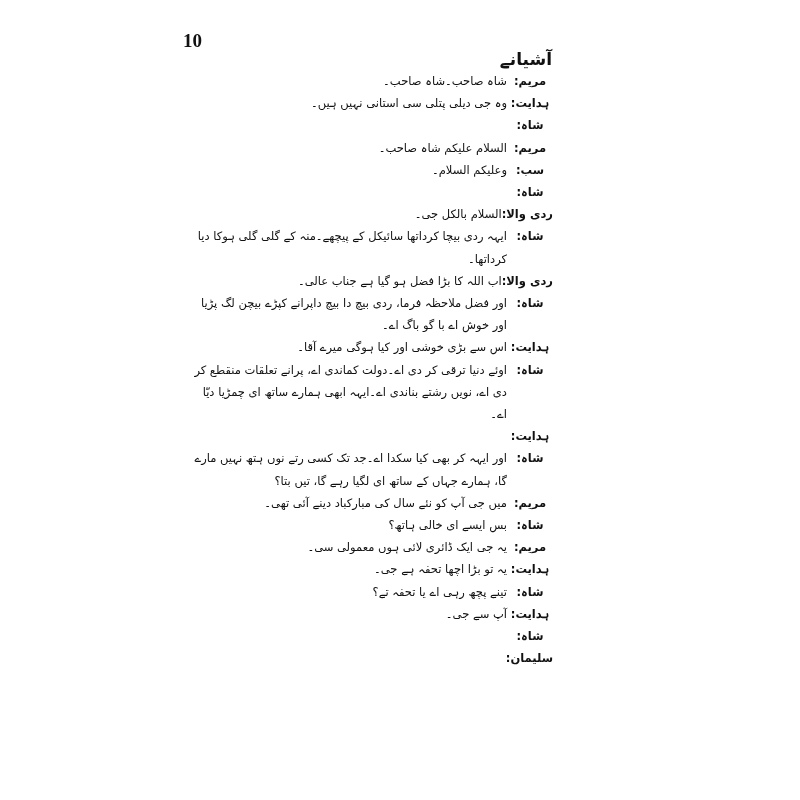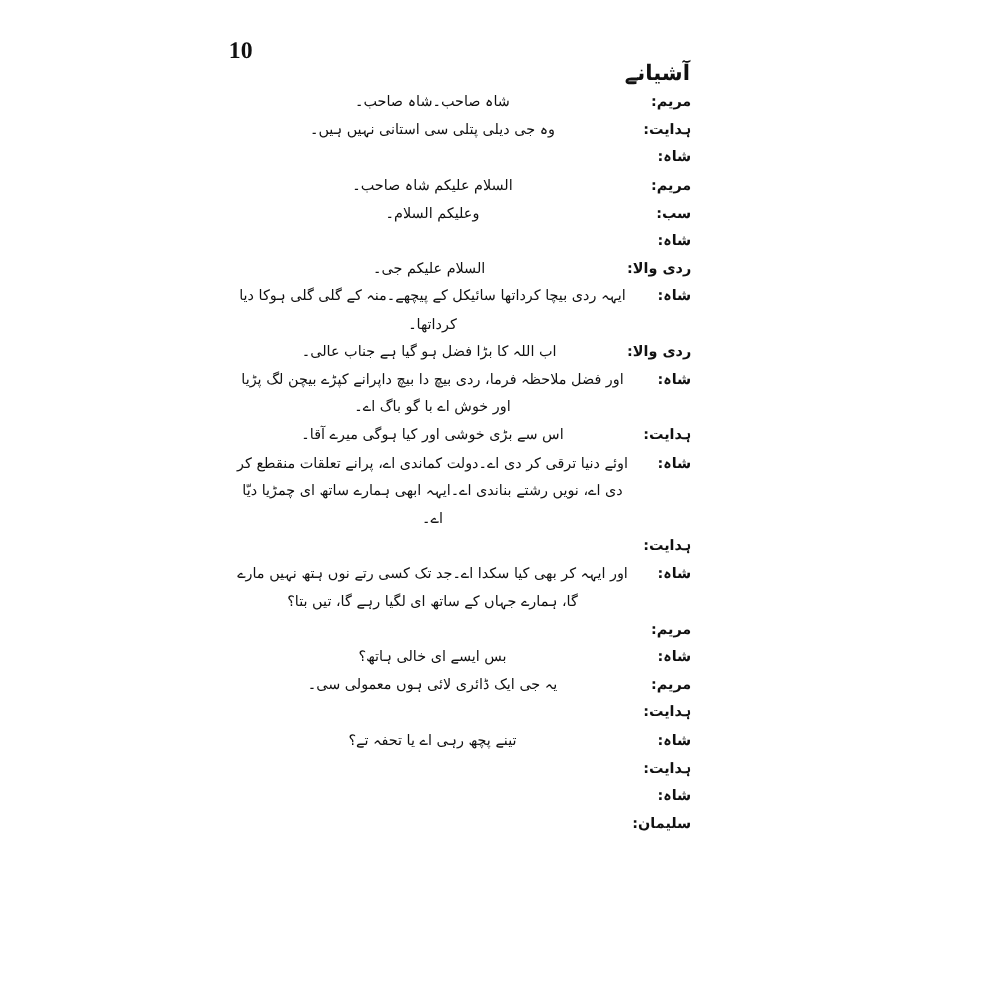--- a/index.html
+++ b/index.html
@@ -20,23 +20,23 @@
     }
     .script {
       position: absolute; left: 185px; top: 70px; width: 368px;
       direction: rtl;
     }
     .line {
       display: flex; flex-direction: row; align-items: flex-start;
       font-size: 11.5px; line-height: 22.2px;
     }
     .speaker {
-      flex: 0 0 46px; text-align: right; white-space: nowrap; font-weight: bold;
+      flex: 0 0 46px; text-align: center; white-space: nowrap; font-weight: bold;
     }
-    .speech { flex: 1 1 auto; text-align: center; }
+    .speech { flex: 1 1 auto; text-align: right; }
   </style>
 </head>
 <body>
 
 <div class="page">
   <div class="page-number">10</div>
   <div class="running-head">آشیانے</div>
 
   <div class="script">
     <div class="line">
@@ -56,21 +56,21 @@
       </div>
     <div class="line">
         <span class="speaker">سب:</span>
         <span class="speech">وعلیکم السلام۔</span>
       </div>
     <div class="line">
         <span class="speaker">شاہ:</span>
       </div>
     <div class="line">
         <span class="speaker">ردی والا:</span>
-        <span class="speech">السلام علیکم جی۔</span>
+        <span class="speech">السلام بالکل جی۔</span>
       </div>
     <div class="line">
         <span class="speaker">شاہ:</span>
         <span class="speech">ایہہ ردی بیچا کرداتھا سائیکل کے پیچھے۔منہ کے گلی گلی ہوکا دیا کرداتھا۔</span>
       </div>
     <div class="line">
         <span class="speaker">ردی والا:</span>
         <span class="speech">اب اللہ کا بڑا فضل ہو گیا ہے جناب عالی۔</span>
       </div>
     <div class="line">
@@ -87,38 +87,41 @@
       </div>
     <div class="line">
         <span class="speaker">ہدایت:</span>
       </div>
     <div class="line">
         <span class="speaker">شاہ:</span>
         <span class="speech">اور ایہہ کر بھی کیا سکدا اے۔جد تک کسی رتے نوں ہتھ نہیں مارے گا، ہمارے جہاں کے ساتھ ای لگیا رہے گا، تیں بتا؟</span>
       </div>
     <div class="line">
         <span class="speaker">مریم:</span>
+        <span class="speech">میں جی آپ کو نئے سال کی مبارکباد دینے آئی تھی۔</span>
       </div>
     <div class="line">
         <span class="speaker">شاہ:</span>
         <span class="speech">بس ایسے ای خالی ہاتھ؟</span>
       </div>
     <div class="line">
         <span class="speaker">مریم:</span>
         <span class="speech">یہ جی ایک ڈائری لائی ہوں معمولی سی۔</span>
       </div>
     <div class="line">
         <span class="speaker">ہدایت:</span>
+        <span class="speech">یہ تو بڑا اچھا تحفہ ہے جی۔</span>
       </div>
     <div class="line">
         <span class="speaker">شاہ:</span>
         <span class="speech">تینے پچھ رہی اے یا تحفہ تے؟</span>
       </div>
     <div class="line">
         <span class="speaker">ہدایت:</span>
+        <span class="speech">آپ سے جی۔</span>
       </div>
     <div class="line">
         <span class="speaker">شاہ:</span>
       </div>
     <div class="line">
         <span class="speaker">سلیمان:</span>
       </div>
   </div>
 </div>
 

